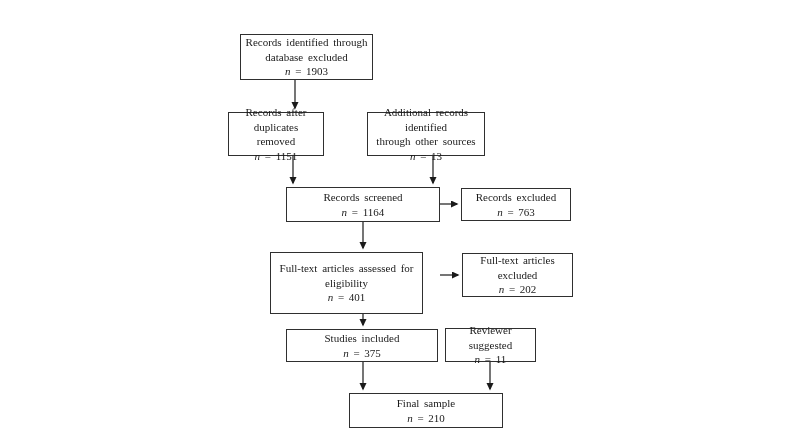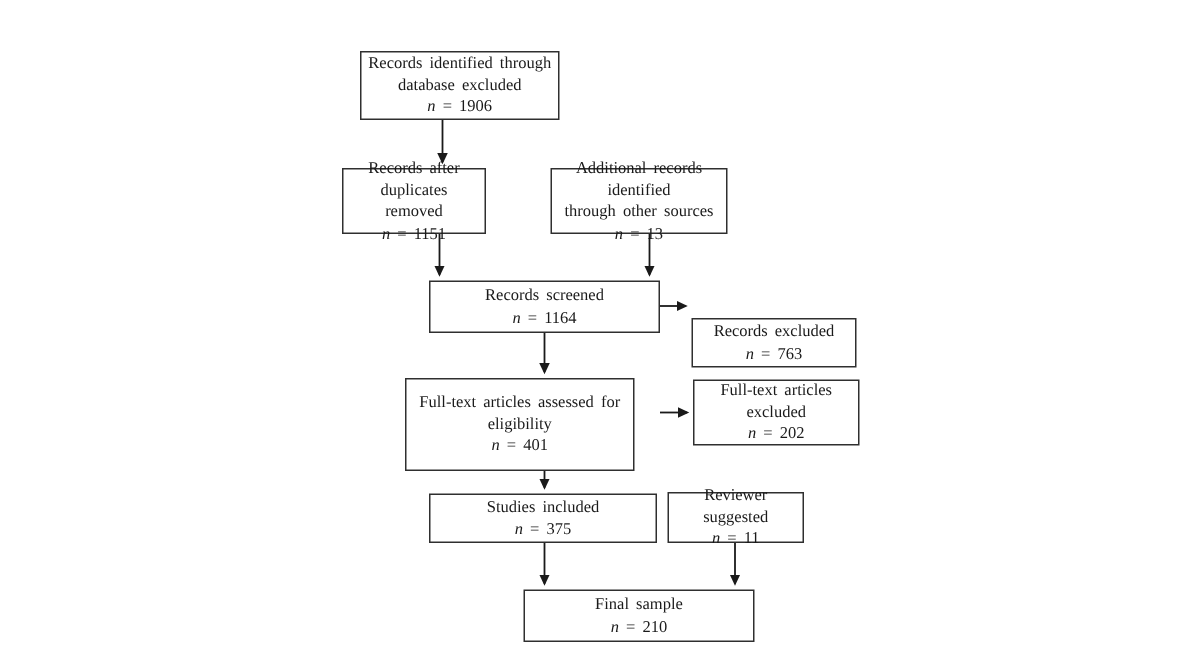--- a/index.html
+++ b/index.html
@@ -51,41 +51,41 @@
     <line x1="363" y1="222" x2="363" y2="248" stroke="#1a1a1a" stroke-width="1.2" marker-end="url(#ah)"></line>
     <line x1="440" y1="275" x2="458" y2="275" stroke="#1a1a1a" stroke-width="1.2" marker-end="url(#ah)"></line>
     <line x1="363" y1="298" x2="363" y2="325" stroke="#1a1a1a" stroke-width="1.2" marker-end="url(#ah)"></line>
     <line x1="363" y1="362" x2="363" y2="389" stroke="#1a1a1a" stroke-width="1.2" marker-end="url(#ah)"></line>
     <line x1="490" y1="362" x2="490" y2="389" stroke="#1a1a1a" stroke-width="1.2" marker-end="url(#ah)"></line>
   </svg>
 
   <div class="box" style="left:240px;top:34px;width:133px;height:46px;">
     <div>Records identified through</div>
     <div>database excluded</div>
-    <div><span class="nvar">n</span><span> = 1906</span></div>
+    <div><span class="nvar">n</span><span> = 1903</span></div>
   </div>
 
   <div class="box" style="left:228px;top:112px;width:96px;height:44px;">
     <div>Records after duplicates</div>
     <div>removed</div>
     <div><span class="nvar">n</span><span> = 1151</span></div>
   </div>
 
   <div class="box" style="left:367px;top:112px;width:118px;height:44px;">
     <div>Additional records identified</div>
     <div>through other sources</div>
     <div><span class="nvar">n</span><span> = 13</span></div>
   </div>
 
   <div class="box" style="left:286px;top:187px;width:154px;height:35px;">
     <div>Records screened</div>
     <div><span class="nvar">n</span><span> = 1164</span></div>
   </div>
 
-  <div class="box" style="left:461px;top:188px;width:110px;height:33px;margin-top:24px;">
+  <div class="box" style="left:461px;top:188px;width:110px;height:33px;">
     <div>Records excluded</div>
     <div><span class="nvar">n</span><span> = 763</span></div>
   </div>
 
   <div class="box" style="left:270px;top:252px;width:153px;height:62px;">
     <div>Full-text articles assessed for</div>
     <div>eligibility</div>
     <div><span class="nvar">n</span><span> = 401</span></div>
   </div>
 

